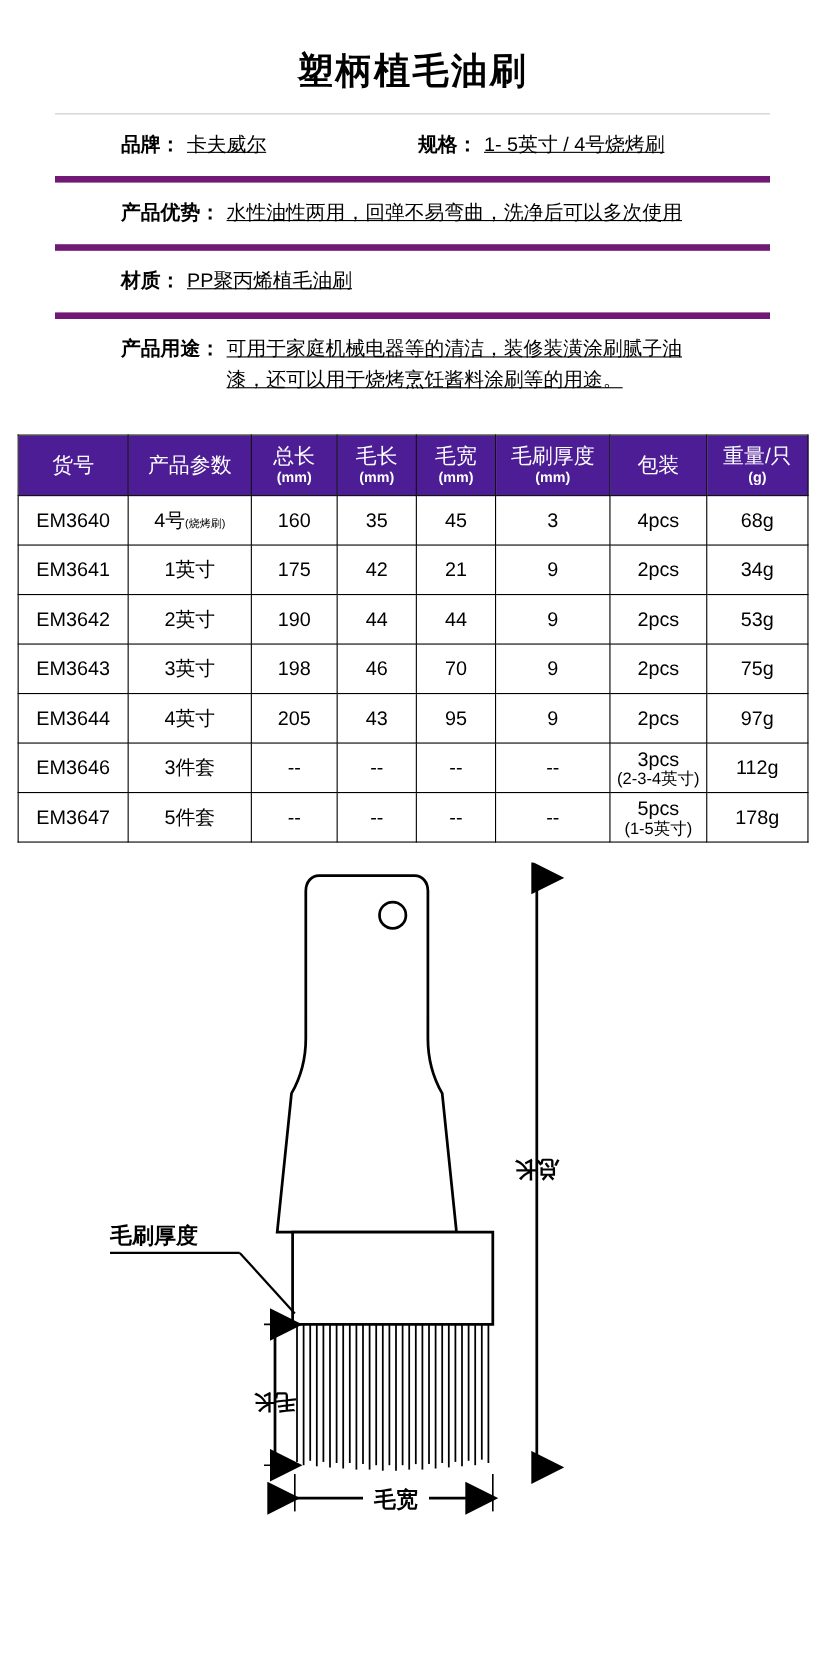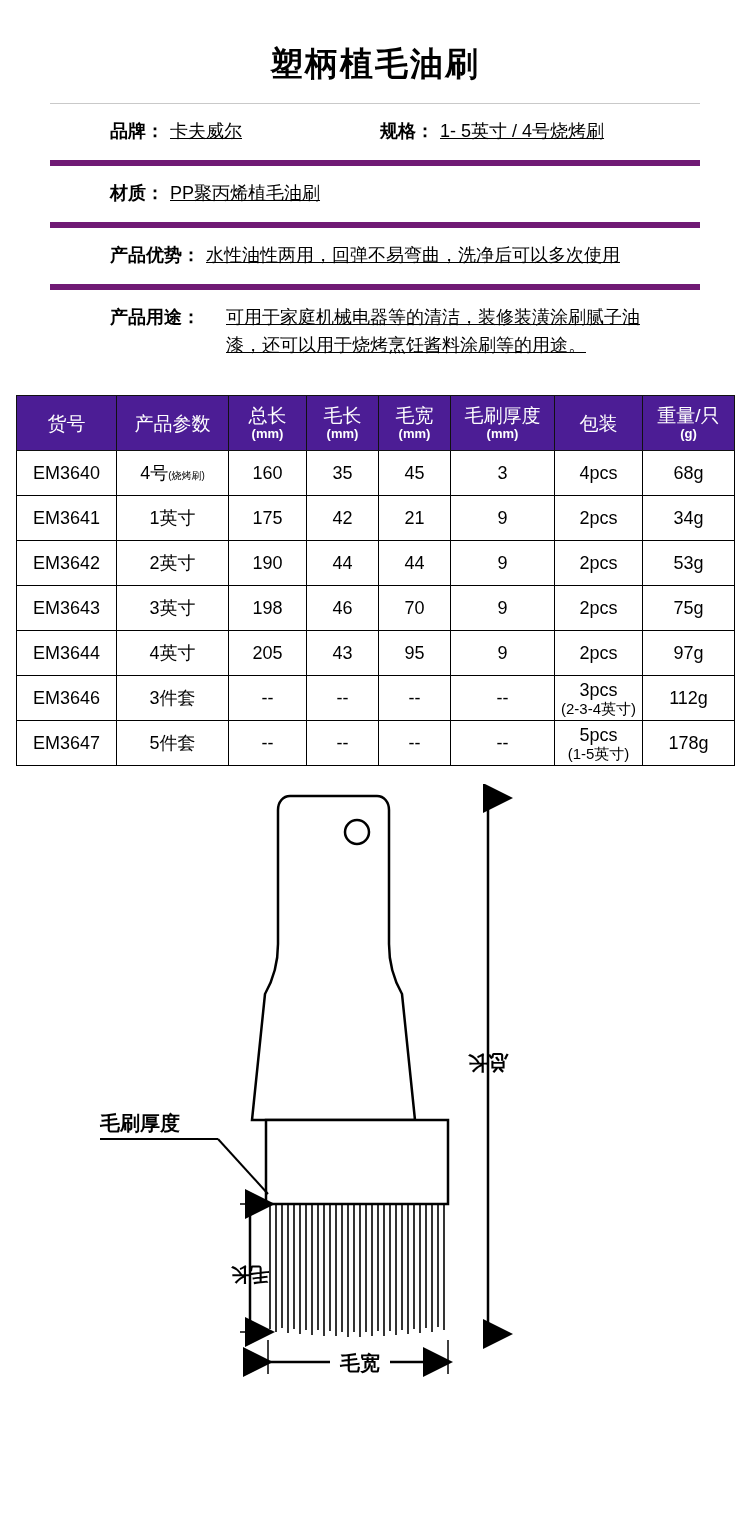--- a/index.html
+++ b/index.html
@@ -37,21 +37,21 @@
     margin: 0 auto;
   }
   .spec-row {
     display: flex;
     align-items: flex-start;
     padding: 14px 0 14px 0;
     border-bottom: 6px solid #701a75;
     font-size: 18px;
     line-height: 1.55;
   }
-  .spec-row.last { border-bottom: none; gap: 20px; }
+  .spec-row.last { border-bottom: none; }
   .spec-label {
     font-weight: bold;
     white-space: nowrap;
     padding-left: 60px;
     box-sizing: border-box;
   }
   .spec-value {
     padding-left: 6px;
     text-decoration: underline;
   }
@@ -135,27 +135,27 @@
         <span class="spec-value">卡夫威尔</span>
       </div>
       <div class="spec-col-right">
         <span class="spec-label">规格：</span>
         <span class="spec-value">1- 5英寸 / 4号烧烤刷</span>
       </div>
     </div>
   </div>
 
   <div class="spec-row">
+    <span class="spec-label">产品优势：</span>
+    <span class="spec-value" style="max-width:430px">水性油性两用，回弹不易弯曲，洗净后可以多次使用</span>
+  </div>
+
+  <div class="spec-row">
     <span class="spec-label">材质：</span>
     <span class="spec-value">PP聚丙烯植毛油刷</span>
-  </div>
-
-  <div class="spec-row">
-    <span class="spec-label">产品优势：</span>
-    <span class="spec-value" style="max-width:430px">水性油性两用，回弹不易弯曲，洗净后可以多次使用</span>
   </div>
 
   <div class="spec-row last">
     <span class="spec-label">产品用途：</span>
     <span class="spec-value" style="max-width:440px">可用于家庭机械电器等的清洁，装修装潢涂刷腻子油漆，还可以用于烧烤烹饪酱料涂刷等的用途。</span>
   </div>
 
 </div>
 
 <div class="table-wrap">

